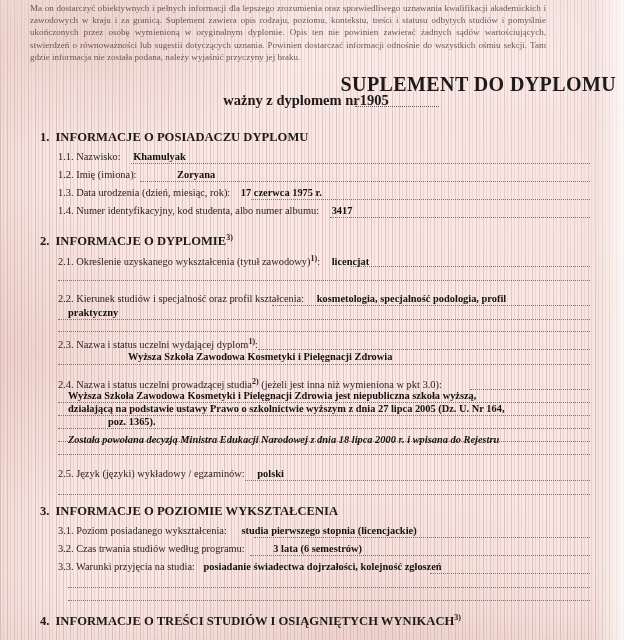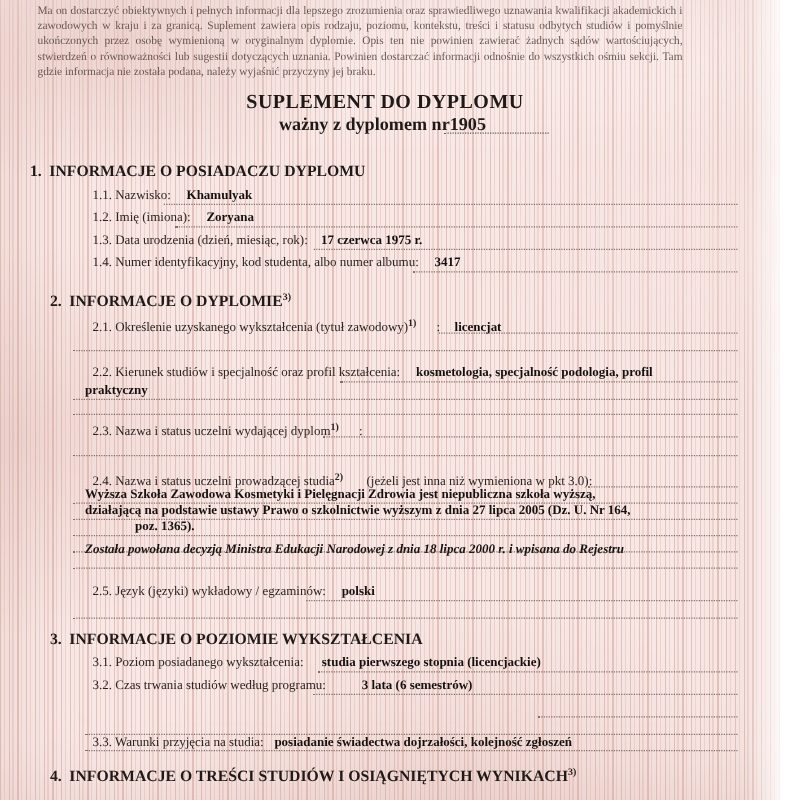--- a/index.html
+++ b/index.html
@@ -79,22 +79,22 @@
     line-height: 12.2px;
     text-align: justify;
     color: #4a3b36;
     opacity: 0.82;
   }
 
   .doc-title {
     position: absolute;
     left: 0; top: 73px;
     width: 616px;
-    text-align: center;
-    font-size: 16px;
+    text-align: right;
+    font-size: 20px;
     font-weight: bold;
     letter-spacing: 0.4px;
     color: #1f1a17;
   }
   .doc-subtitle {
     position: absolute;
     left: 0; top: 92px;
     width: 616px;
     text-align: center;
     font-size: 14.5px;
@@ -119,21 +119,21 @@
   }
   .sec-head .num { margin-right: 6px; }
   sup.ref { font-size: 8px; font-weight: bold; vertical-align: super; }
 
   .row {
     position: absolute;
     font-size: 10.4px;
     color: #2b2320;
     white-space: nowrap;
   }
-  .row .lbl { color: #2b2320; padding-left: 16px; }
+  .row .lbl { color: #2b2320; }
   .val { font-weight: bold; color: #15110f; }
 
   .wrapline {
     position: absolute;
     font-size: 10.4px;
     font-weight: bold;
     color: #15110f;
     white-space: nowrap;
   }
 
@@ -156,33 +156,33 @@
   <div id="content">
 
     <div class="intro">Ma on dostarczyć obiektywnych i pełnych informacji dla lepszego zrozumienia oraz sprawiedliwego uznawania kwalifikacji akademickich i zawodowych w kraju i za granicą. Suplement zawiera opis rodzaju, poziomu, kontekstu, treści i statusu odbytych studiów i pomyślnie ukończonych przez osobę wymienioną w oryginalnym dyplomie. Opis ten nie powinien zawierać żadnych sądów wartościujących, stwierdzeń o równoważności lub sugestii dotyczących uznania. Powinien dostarczać informacji odnośnie do wszystkich ośmiu sekcji. Tam gdzie informacja nie została podana, należy wyjaśnić przyczyny jej braku.</div>
 
     <div class="doc-title">SUPLEMENT DO DYPLOMU</div>
     <div class="doc-subtitle">
       <span>ważny z dyplomem nr</span><span class="nrval">1905</span>
     </div>
     <div class="subtitle-dots"></div>
 
-    <div class="sec-head" style="left:24px; top:130px;">
+    <div class="sec-head" style="left:40px; top:130px;">
       <span class="num">1.</span><span>INFORMACJE O POSIADACZU DYPLOMU</span>
     </div>
 
     <div class="row" style="left:58px; top:151px;">
       <span class="lbl">1.1. Nazwisko:</span>
       <span class="val" style="margin-left:10px;">Khamulyak</span>
     </div>
     <div class="dots" style="left:131px; top:163px; width:459px;"></div>
 
     <div class="row" style="left:58px; top:169px;">
       <span class="lbl">1.2. Imię (imiona):</span>
-      <span class="val" style="margin-left:10px;">Zoryana</span>
+      <span class="val" style="margin-left:10px;padding-left:28px;">Zoryana</span>
     </div>
     <div class="dots" style="left:140px; top:181px; width:450px;"></div>
 
     <div class="row" style="left:58px; top:187px;">
       <span class="lbl">1.3. Data urodzenia (dzień, miesiąc, rok):</span>
       <span class="val" style="margin-left:8px;">17 czerwca 1975 r.</span>
     </div>
     <div class="dots" style="left:251px; top:199px; width:339px;"></div>
 
     <div class="row" style="left:58px; top:205px;">
@@ -208,20 +208,21 @@
     </div>
     <div class="dots" style="left:272px; top:305px; width:318px;"></div>
     <div class="wrapline" style="left:68px; top:307px;">praktyczny</div>
     <div class="dots" style="left:58px; top:319px; width:532px;"></div>
     <div class="dots" style="left:58px; top:331px; width:532px;"></div>
 
     <div class="row" style="left:58px; top:337px;">
       <span class="lbl">2.3. Nazwa i status uczelni wydającej dyplom</span><sup class="ref">1)</sup><span class="lbl">:</span>
     </div>
     <div class="dots" style="left:258px; top:349px; width:332px;"></div>
+    <div class="wrapline" style="left:128px; top:351px;">Wyższa Szkoła Zawodowa Kosmetyki i Pielęgnacji Zdrowia</div>
     <div class="dots" style="left:58px; top:364px; width:532px;"></div>
 
     <div class="row" style="left:58px; top:377px;">
       <span class="lbl">2.4. Nazwa i status uczelni prowadzącej studia</span><sup class="ref">2)</sup>
       <span class="lbl">(jeżeli jest inna niż wymieniona w pkt 3.0):</span>
     </div>
     <div class="dots" style="left:470px; top:389px; width:120px;"></div>
 
     <div class="wrapline" style="left:68px; top:390px;">Wyższa Szkoła Zawodowa Kosmetyki i Pielęgnacji Zdrowia jest niepubliczna szkoła wyższą,</div>
     <div class="dots" style="left:58px; top:402px; width:532px;"></div>
@@ -253,21 +254,21 @@
       <span class="val" style="margin-left:12px;">studia pierwszego stopnia (licencjackie)</span>
     </div>
     <div class="dots" style="left:254px; top:537px; width:336px;"></div>
 
     <div class="row" style="left:58px; top:543px;">
       <span class="lbl">3.2. Czas trwania studiów według programu:</span>
       <span class="val" style="margin-left:26px;">3 lata (6 semestrów)</span>
     </div>
     <div class="dots" style="left:250px; top:555px; width:340px;"></div>
 
-    <div class="row" style="left:58px; top:589px;">
+    <div class="row" style="left:58px; top:561px;">
       <span class="lbl">3.3. Warunki przyjęcia na studia:</span>
       <span class="val" style="margin-left:6px;">posiadanie świadectwa dojrzałości, kolejność zgłoszeń</span>
     </div>
     <div class="dots" style="left:430px; top:573px; width:160px;"></div>
     <div class="dots" style="left:68px;  top:587px; width:522px;"></div>
     <div class="dots" style="left:68px;  top:600px; width:522px;"></div>
 
     <div class="sec-head" style="left:40px; top:613px;">
       <span class="num">4.</span><span>INFORMACJE O TREŚCI STUDIÓW I OSIĄGNIĘTYCH WYNIKACH</span><sup class="ref">3)</sup>
     </div>

